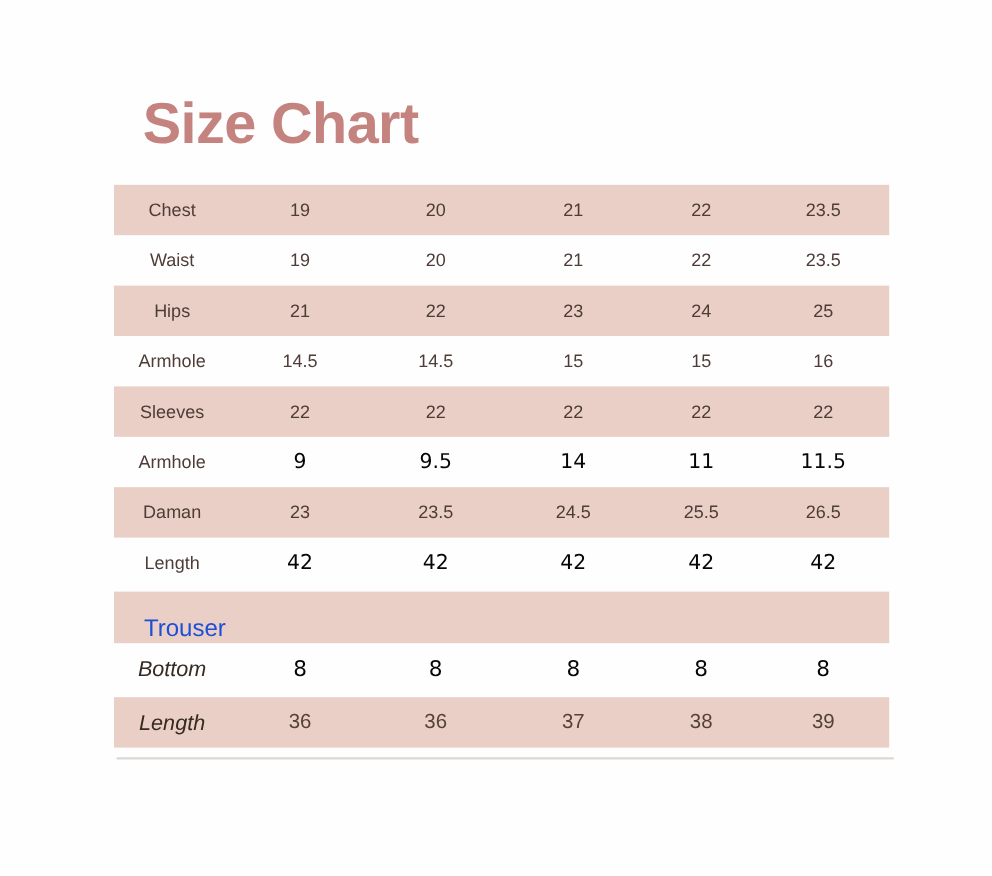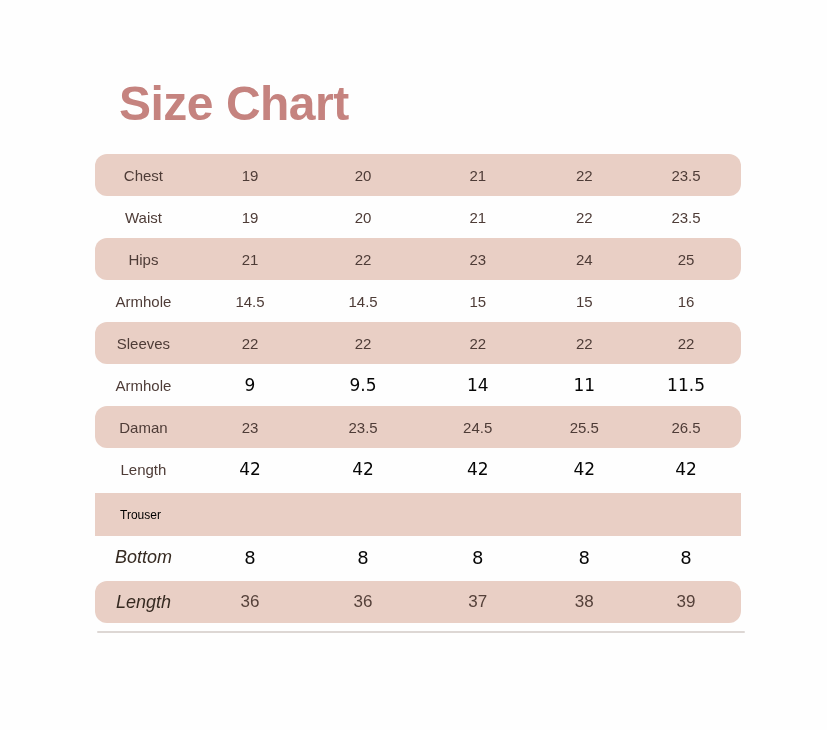--- a/index.html
+++ b/index.html
@@ -19,30 +19,30 @@
     display:grid;
     grid-template-columns:15% 18% 17% 18.5% 14.5% 17%;
     align-items:center; text-align:center;
   }
   .header-row {
     height:22px; padding-bottom:9px;
     border-bottom:2px solid #aa8078;
     color:#8f5c7e; font-weight:bold; font-size:15px;
   }
   .rows { margin-top:27px; }
-  .data-row { height:42px; font-size:15px; color:#4e3c37;border-radius:12px; }
+  .data-row { height:42px; font-size:15px; color:#4e3c37; }
   .data-row.pink { background:#e9cfc5; }
   .cell.edited {
     color:#060606; font-size:17px;
     font-family:"DejaVu Sans",sans-serif;
   }
   .section-row {
     margin-top:3px; height:43px; background:#e9cfc5;
-    display:flex; align-items:center;
-    font-size:12px; color:#000000; padding-left:25px;
+    display:flex; align-items:flex-end;
+    font-size:20px; color:#1d4ed8; padding-left:25px;
   }
   .trouser-row { font-size:17px; color:#55413a; }
   .trouser-row .label { font-size:18px; color:#362a21;font-style:italic; }
   .trouser-row.gap { margin-top:3px; }
   .trouser-row .cell.edited { font-size:18px; }
   .bottom-rule {
     margin-top:8px; margin-left:2px;
     height:2px; width:648px; background:#ddd7d4;
     border-radius:1px;
   }

